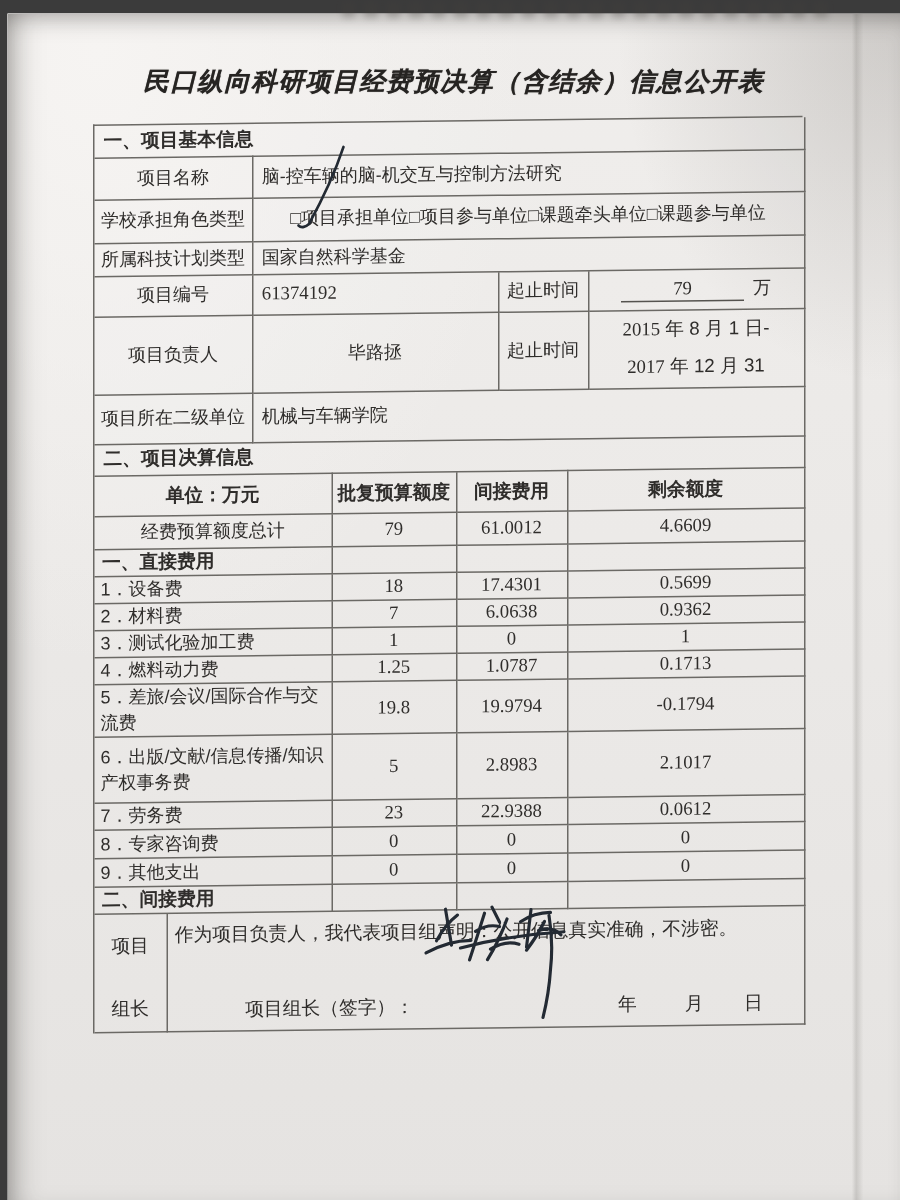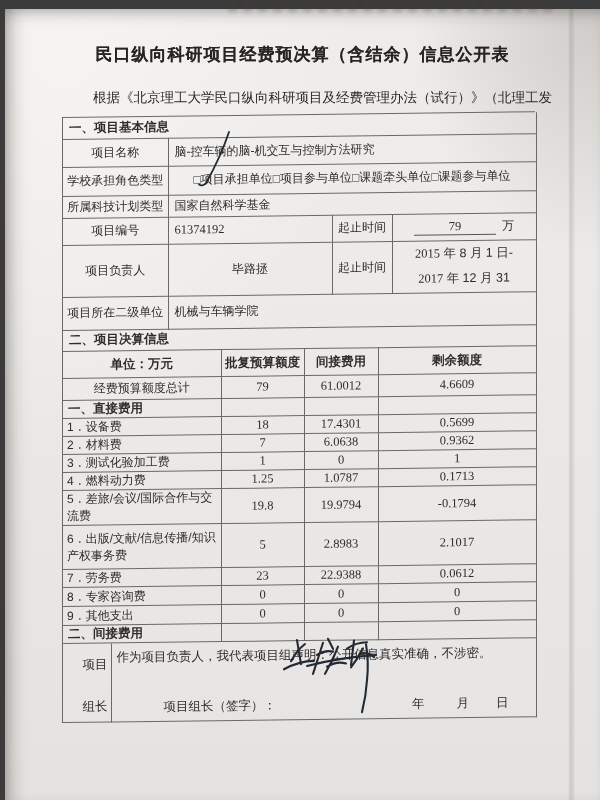--- a/index.html
+++ b/index.html
@@ -22,20 +22,21 @@
   .ghost-top {
     position:absolute; top:1px; left:228px; width:330px; height:11px;
     background: repeating-linear-gradient(90deg, rgba(70,66,62,.55) 0 9px, rgba(0,0,0,0) 9px 15px);
     filter: blur(2px); opacity:.45; z-index:3;
   }
   .content { position:relative; width:100%; height:100%; }
   .title {
     margin-top:34px; text-align:center;
     font-size:17px; font-weight:bold; letter-spacing:1px; color:#262422;
     text-shadow:0 0 .5px rgba(38,36,34,.7);
+    font-style:italic;
   }
   .intro { margin:17px 28px 0 60px; font-size:13.5px; line-height:30px; color:#2b2927; }
   .intro .l1 { text-indent:28px; }
   .table-zone {
     position:relative; margin-left:57px; margin-top:4px; width:473px;
     transform: skewY(-0.7deg); transform-origin: left top;
   }
   .doc-table { border-left:1.2px solid #6b6965; border-top:1.2px solid #6b6965; background:rgba(255,255,255,.06); }
   table { border-collapse:collapse; width:473px; table-layout:fixed; }
   td {
@@ -48,21 +49,21 @@
   .num { font-family:"Liberation Serif", serif; font-size:12.5px; text-align:center; }
   .center { text-align:center; }
   .colhead { font-weight:bold; text-align:center; font-size:12.5px; }
   .group-lab { font-weight:bold; padding-left:5px; font-size:12.5px; }
   .rownum-lab { padding-left:4px; }
   .fund-blank { display:inline-block; min-width:82px; border-bottom:1px solid #55534f; text-align:center; }
   .fund-unit { margin-left:6px; }
   .dates { text-align:center; line-height:25px; font-size:12.5px; }
   .dates .d { font-family:"Liberation Serif", serif; }
   
-  .decl-label { text-align:right; font-size:12.5px; line-height:30px; padding-top:6px; vertical-align:top;margin-top:23px; }
+  .decl-label { text-align:center; font-size:12.5px; line-height:30px; padding-top:6px; vertical-align:top;margin-top:23px; }
   .decl-cell { vertical-align:top; padding:0; }
   .decl-inner { display:flex; flex-direction:column; height:100%; }
   .statement { padding:6px 4px 0 5px; font-size:12.5px; }
   .sigrow { display:flex; align-items:flex-end; margin-top:auto; padding-bottom:3px; font-size:12.5px; position:relative; height:34px; }
   .sig-label { margin-left:52px; }
   .sig-space { width:128px; }
   .ymd-y { margin-left:8px; } .ymd-m { margin-left:32px; } .ymd-d { margin-left:27px; }
   .note { margin:9px 0 0 83px; font-size:12.5px; color:#2b2927; }
   .overlay { position:absolute; z-index:5; pointer-events:none; }
   svg.handwriting { stroke:#232a33; fill:none; stroke-linecap:round; stroke-linejoin:round; }
@@ -71,21 +72,20 @@
 <body>
 
 <div class="ghost-top"></div>
 
 <div class="sheet">
   <div class="content">
 
     <div class="title">民口纵向科研项目经费预决算（含结余）信息公开表</div>
 
     <div class="intro">
-      <div class="l1">根据《北京理工大学民口纵向科研项目及经费管理办法（试行）》（北理工发</div>
     </div>
 
     <div class="table-zone">
       <div class="doc-table">
 
         <table>
           <colgroup>
               <col style="width:105px">
               <col style="width:164px">
               <col style="width:60px">

